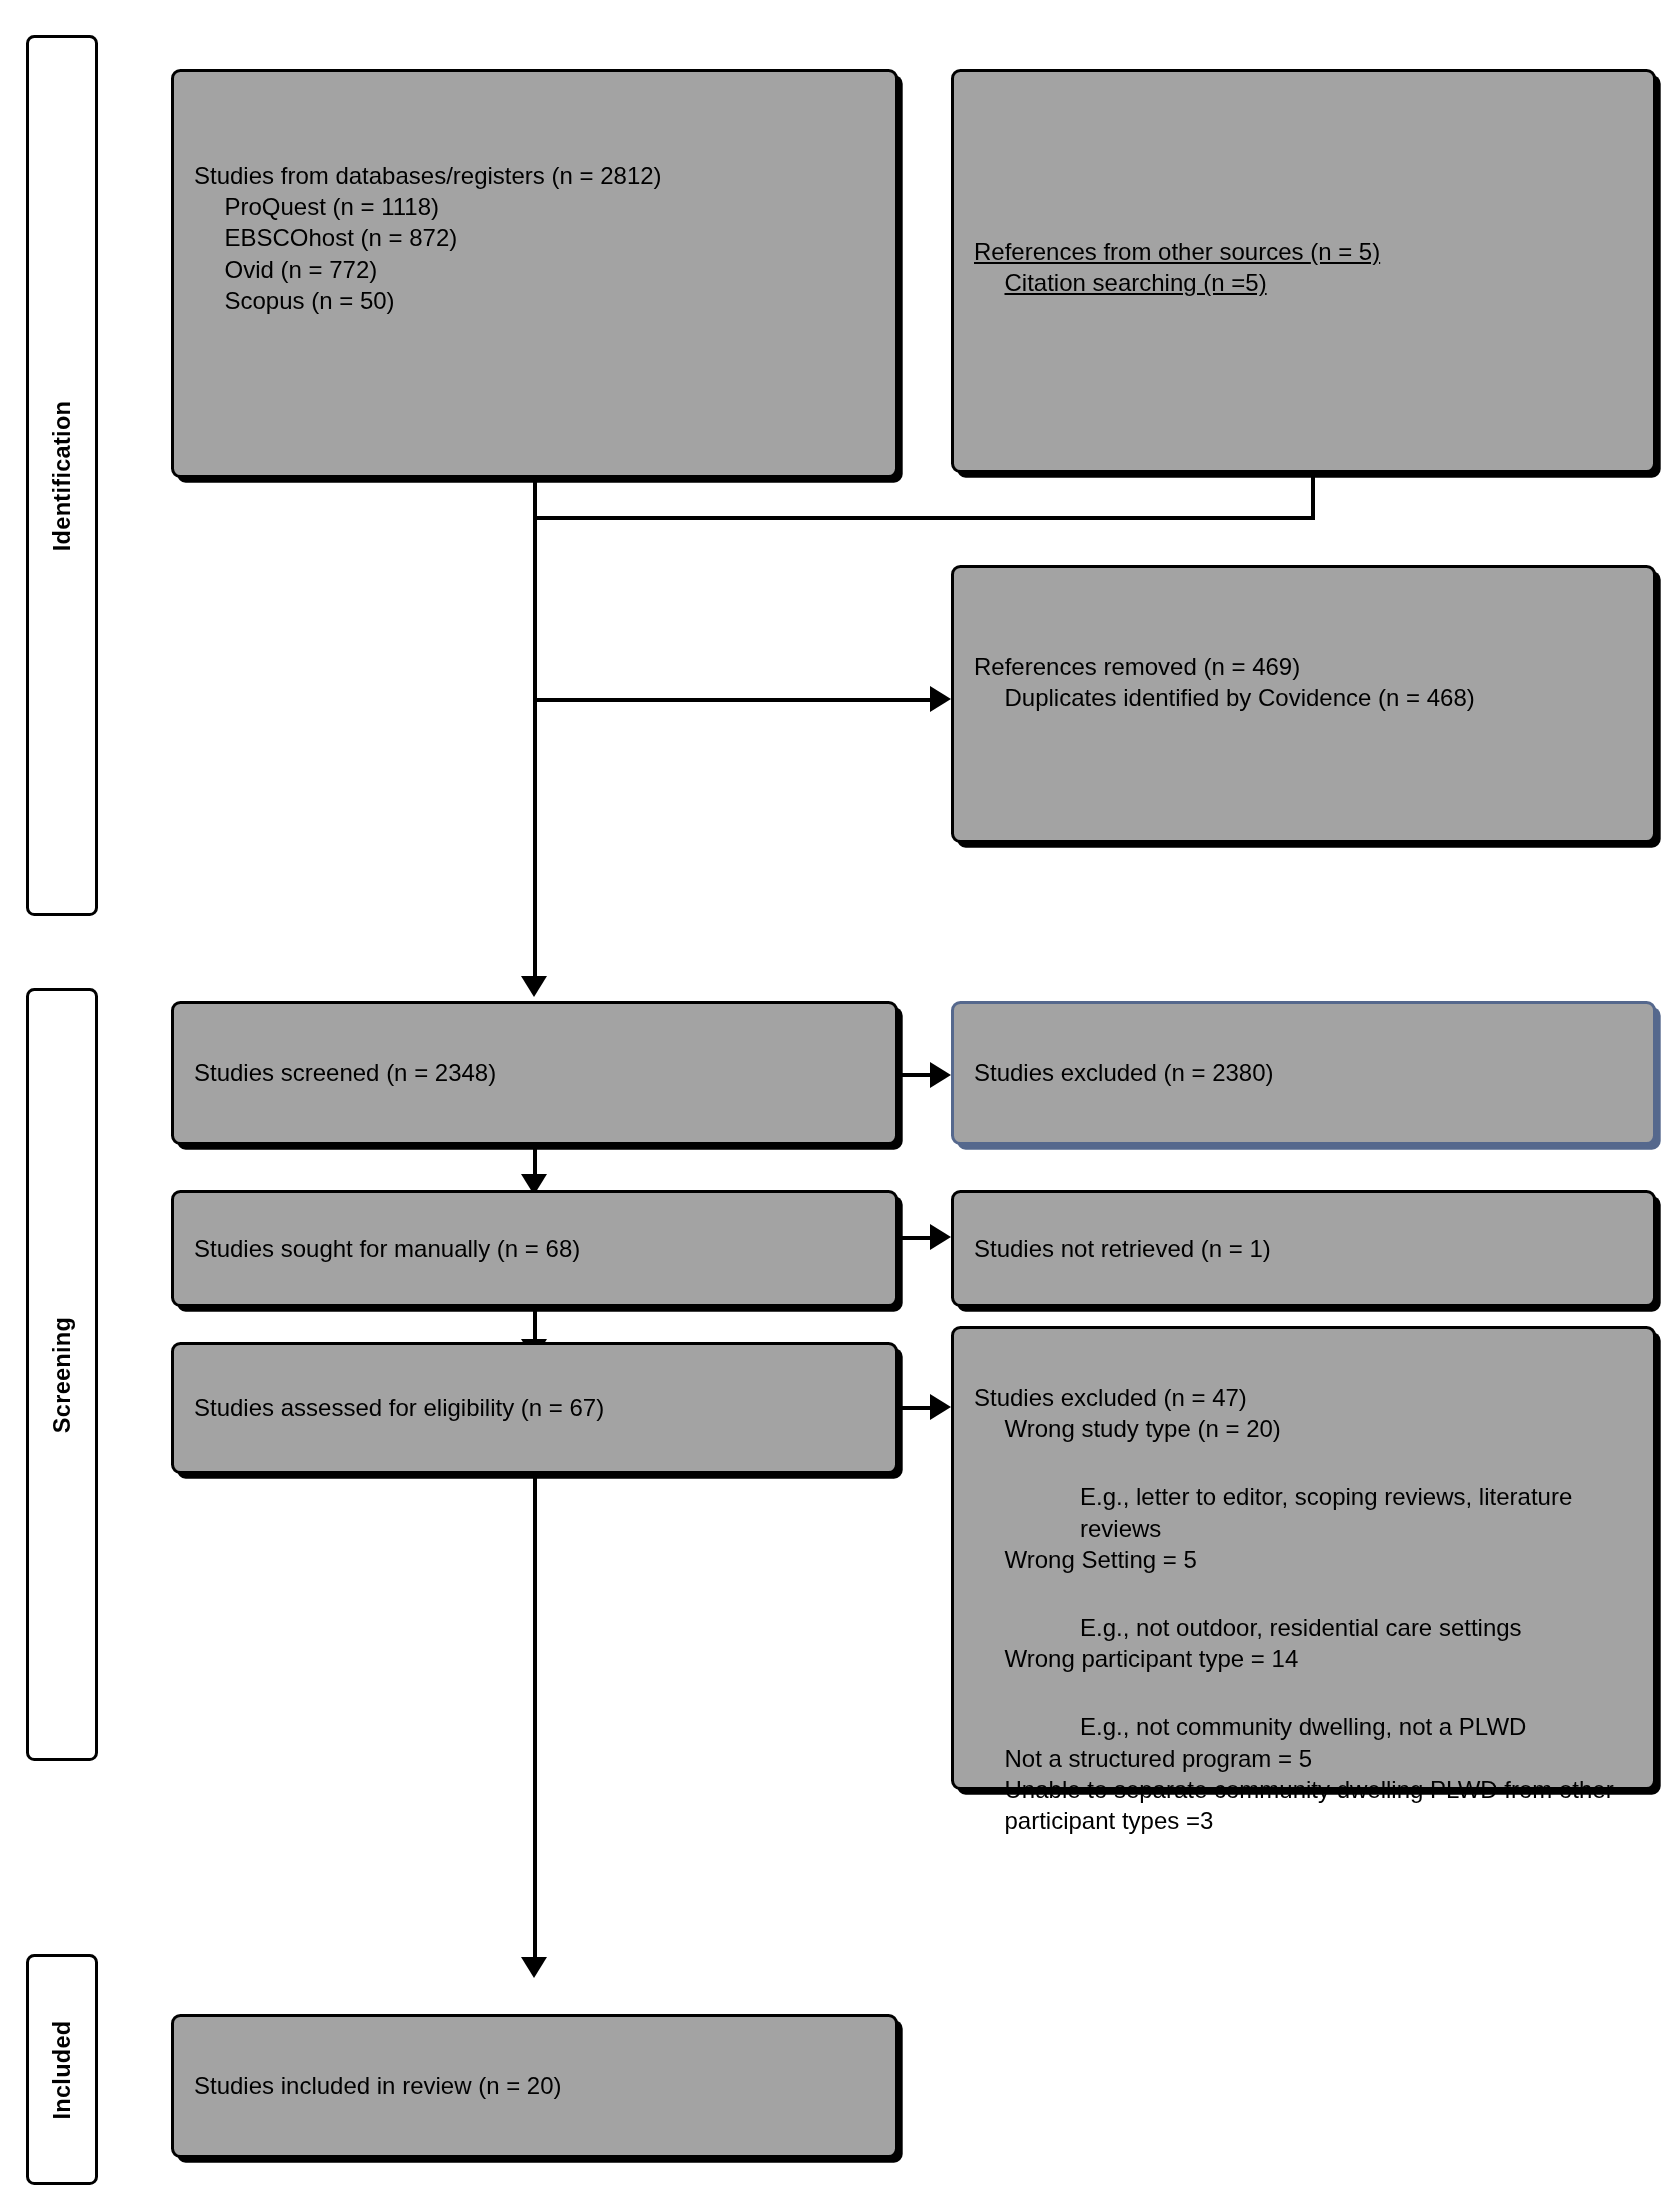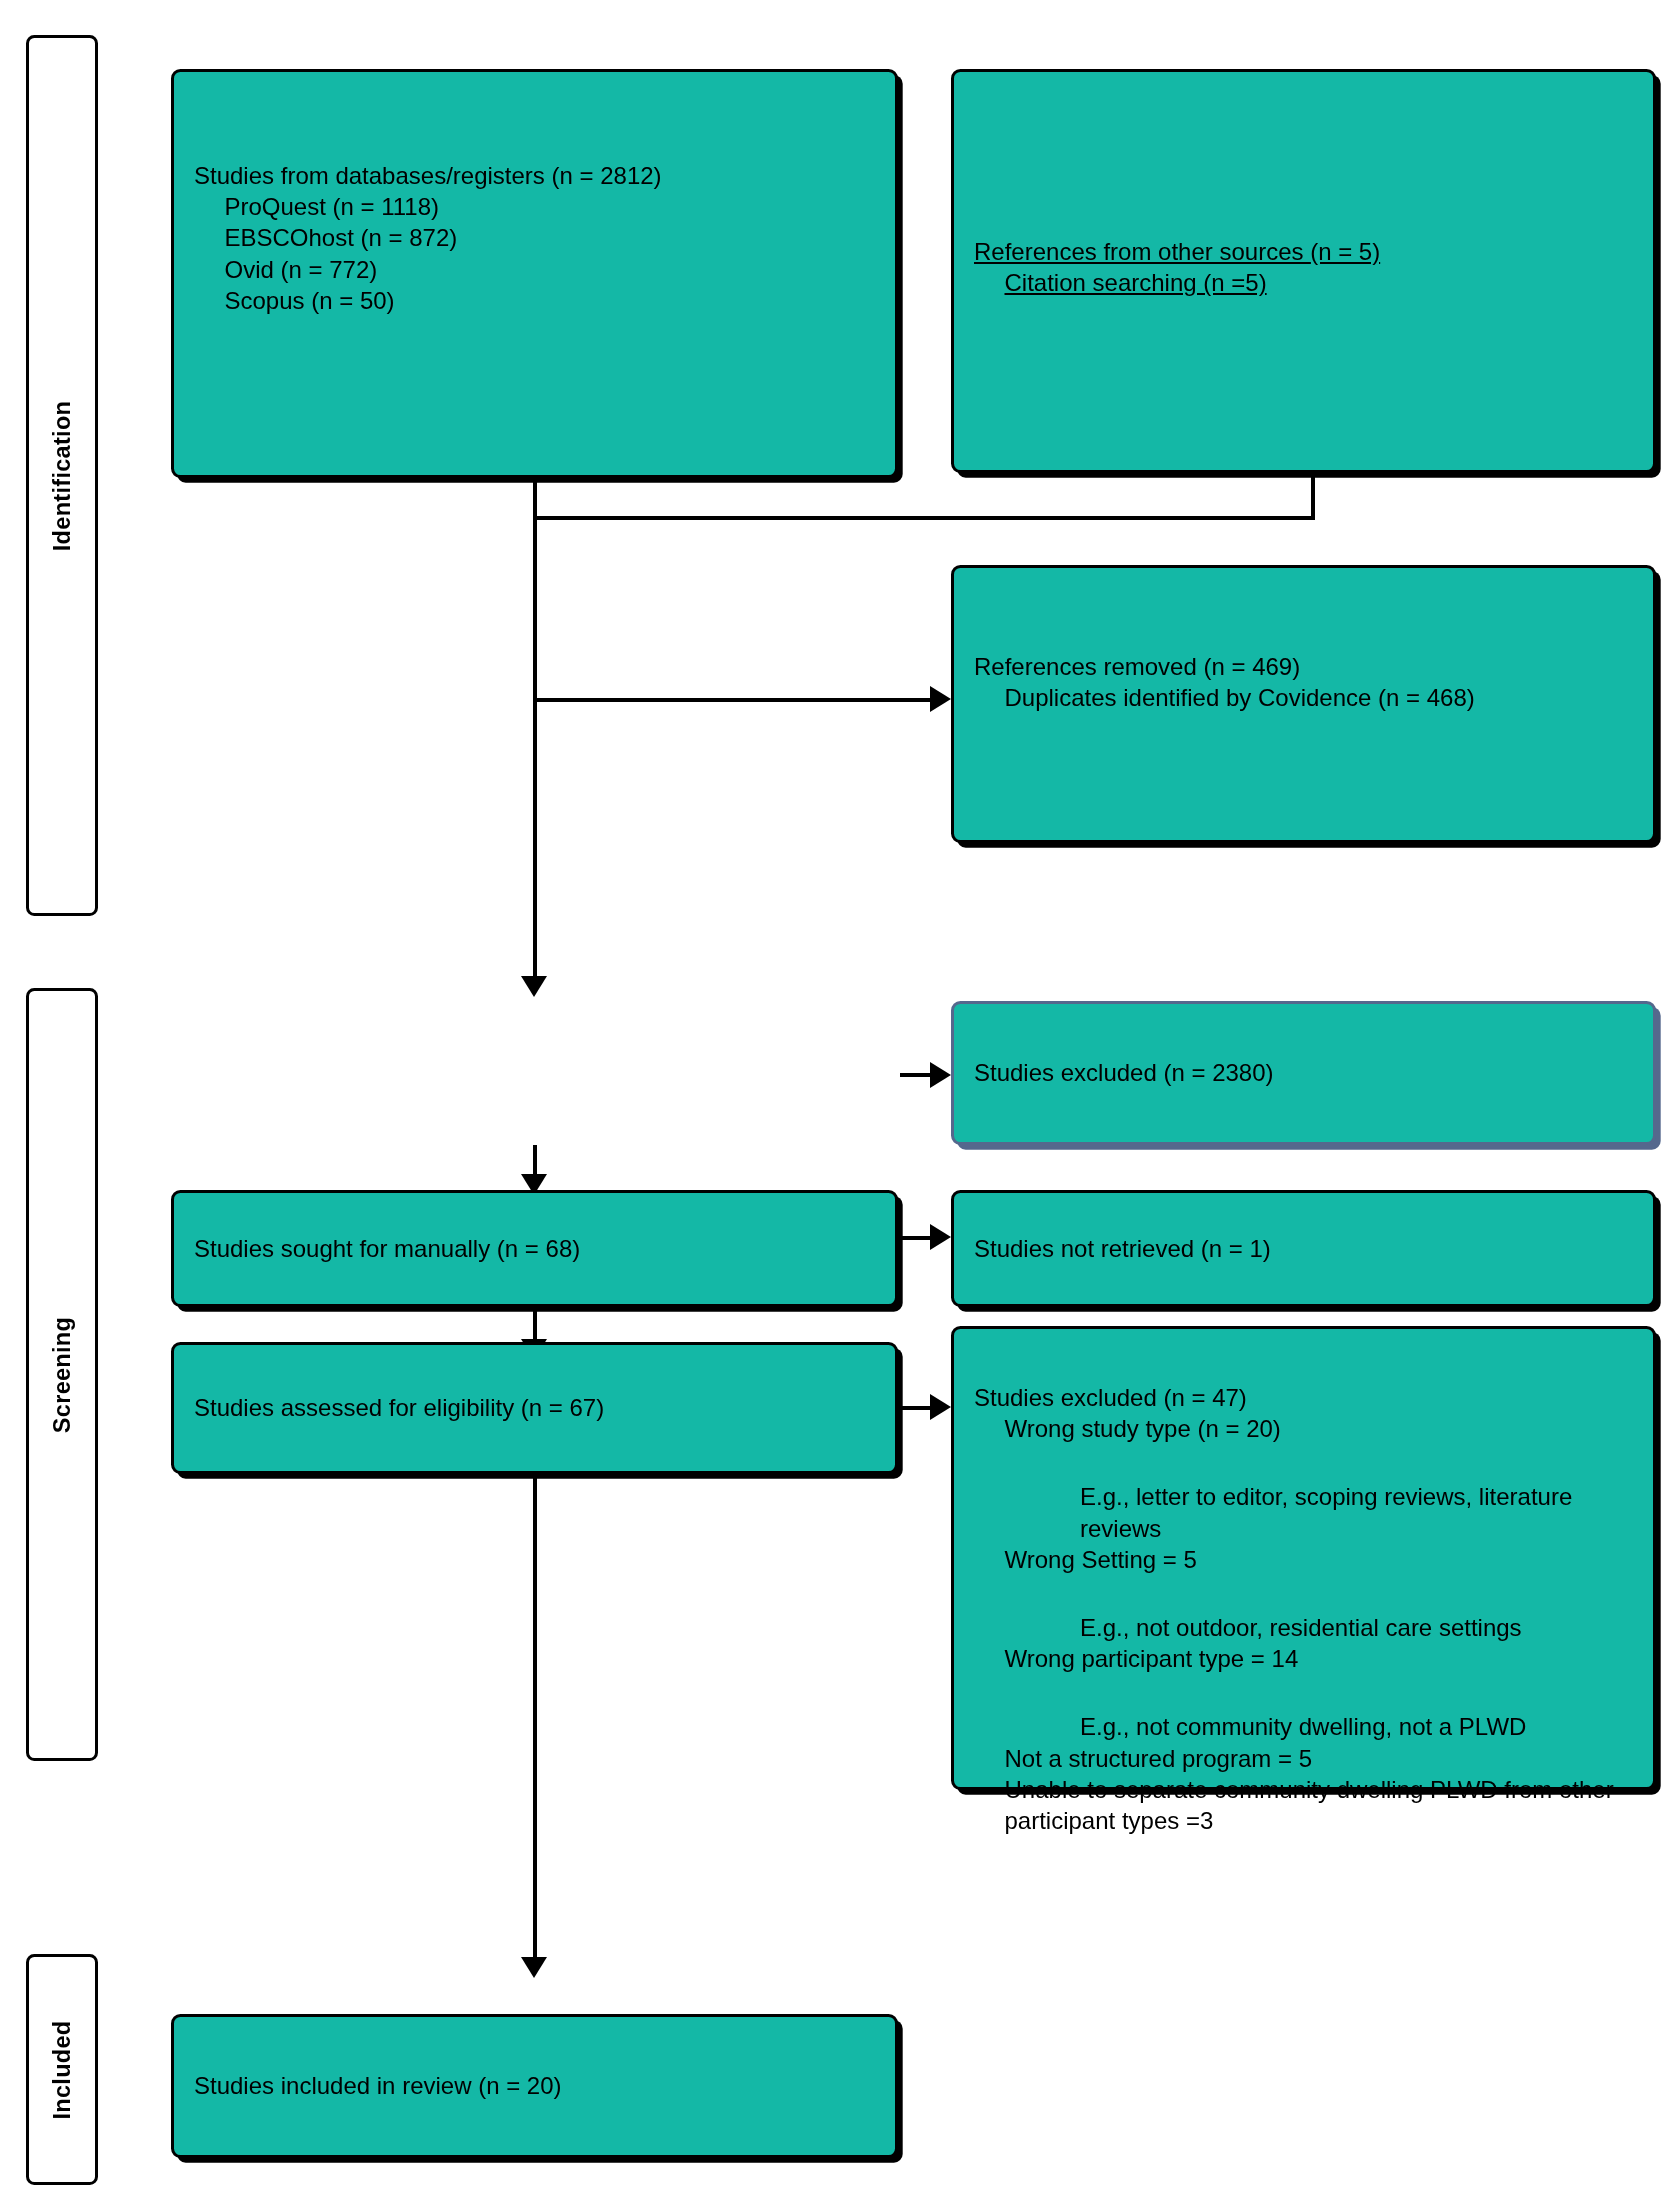--- a/index.html
+++ b/index.html
@@ -32,21 +32,21 @@
     font-weight:bold;
     font-size:23.5px;
     letter-spacing:0.3px;
     color:#000;
   }
 
   
   .node{
     position:absolute;
     box-sizing:border-box;
-    background:#14b8a6;
+    background:#a3a3a3;
     border:3.5px solid #000000;
     border-radius:9.4px;
     box-shadow:5.3px 5.3px 0 -0.6px #000000;
     padding:4px;
   }
   .node.accent{
     border-color:#55688d;
     box-shadow:5.3px 5.3px 0 -0.6px #55688d;
   }
   .node .inner{
@@ -148,20 +148,25 @@
     </div>
   </div>
 
   <div class="node" style="left:951px; top:565px; width:705px; height:278px;">
     <div class="inner" style="top:83px;">
       <div class="line"><span>References removed </span><span class="b">(n = 469)</span></div>
       <div class="line lvl1">Duplicates identified by Covidence (n = 468)</div>
     </div>
   </div>
 
+  <div class="node vmid" style="left:171px; top:1001px; width:727px; height:144px;">
+    <div class="inner">
+      <div class="line"><span>Studies screened </span><span class="b">(n = 2348)</span></div>
+    </div>
+  </div>
 
   <div class="node vmid accent" style="left:951px; top:1001px; width:705px; height:144px;">
     <div class="inner">
       <div class="line"><span>Studies excluded </span><span class="b">(n = 2380)</span></div>
     </div>
   </div>
 
   <div class="node vmid" style="left:171px; top:1190px; width:727px; height:117px;">
     <div class="inner">
       <div class="line"><span>Studies sought for manually </span><span class="b">(n = 68)</span></div>

